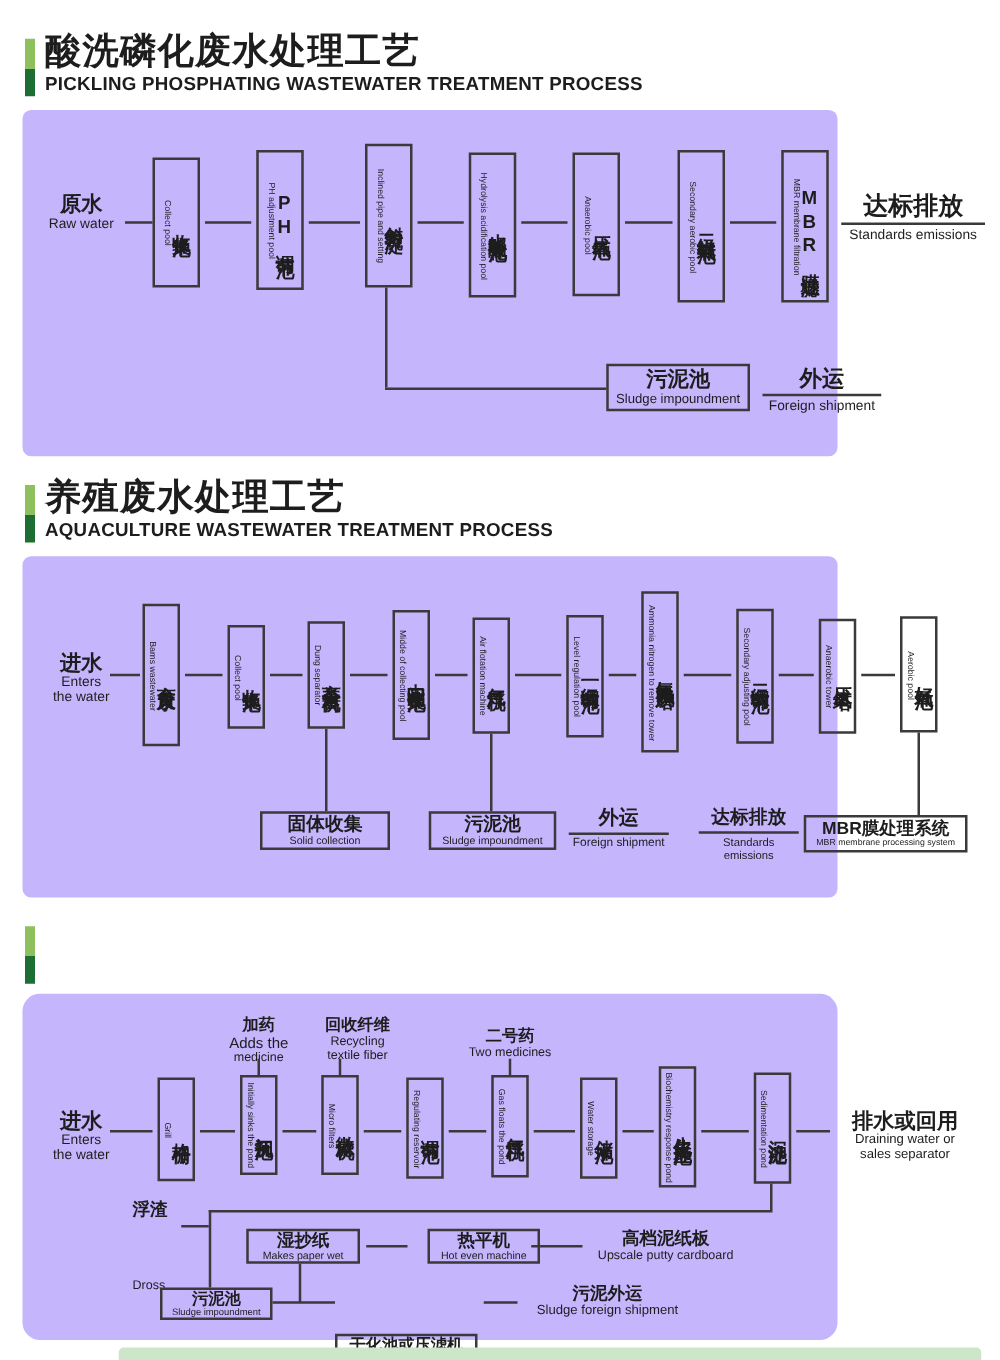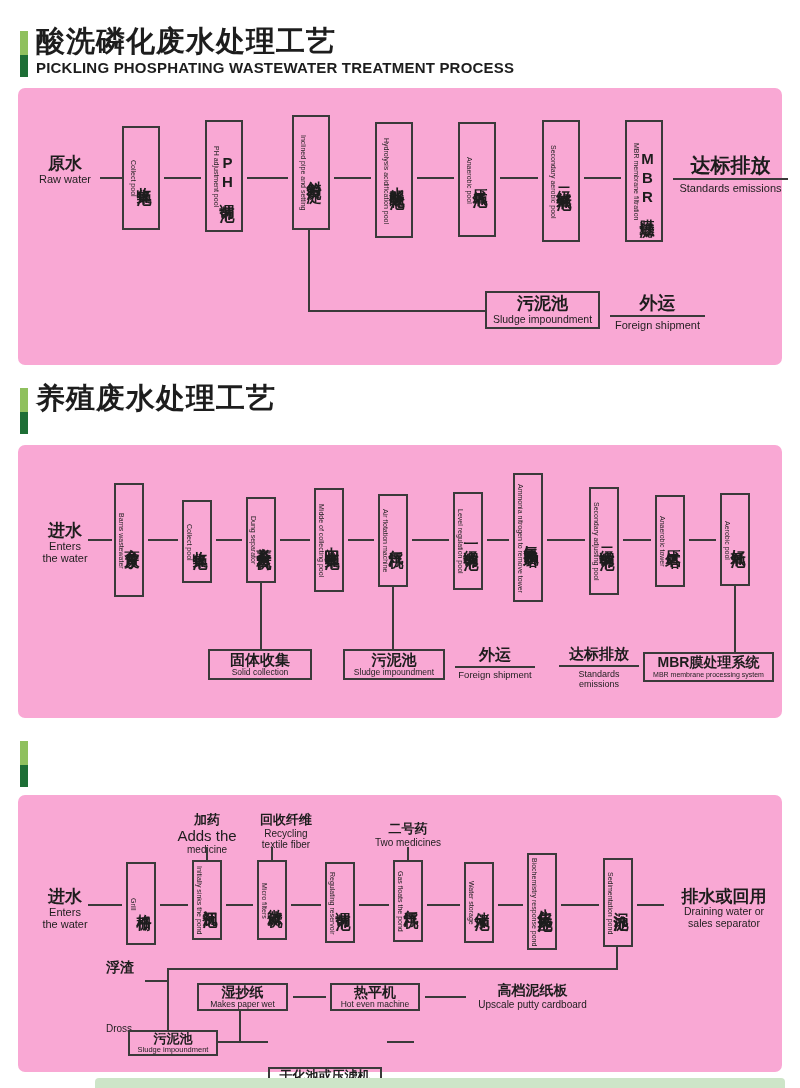--- a/index.html
+++ b/index.html
@@ -3,21 +3,21 @@
 <meta charset="utf-8">
 <style>
   html,body{margin:0;padding:0;}
   body{width:800px;height:1088px;position:relative;background:#ffffff;
        font-family:"Liberation Sans","DejaVu Sans",sans-serif;color:#1d1d1d;}
   .title{position:absolute;left:20px;}
   .tbar{position:absolute;left:0;top:5px;width:8px;height:46px;
         background:linear-gradient(to bottom,#8fc05e 0 52%,#1d6e35 52% 100%);}
   .tzh{display:block;margin-left:16px;font-size:29px;font-weight:bold;letter-spacing:1px;line-height:1.1;}
   .ten{display:block;margin-left:16px;font-size:15px;font-weight:bold;letter-spacing:.2px;margin-top:1px;}
-  .panel{position:absolute;left:18px;width:764px;background:#f9a8d4;border-radius:7px;}
+  .panel{position:absolute;left:18px;width:652px;background:#c4b5fd;border-radius:7px;}
   .vbox{position:absolute;width:38px;border:2px solid #3a3a3a;display:flex;
         writing-mode:vertical-rl;flex-direction:column;align-items:center;justify-content:center;
         box-sizing:border-box;overflow:hidden;background:transparent;}
   .w30{width:30px;}
   .vzh{text-orientation:upright;font-weight:bold;font-size:15px;letter-spacing:2px;line-height:1;}
   .ven{font-size:7px;letter-spacing:0;line-height:1;margin-top:1px;}
   .hbox{position:absolute;border:2px solid #3a3a3a;display:flex;flex-direction:column;
         justify-content:center;align-items:center;box-sizing:border-box;text-align:center;overflow:hidden;}
   .hzh{font-weight:bold;font-size:15px;line-height:1.1;}
   .hen{font-size:8.5px;line-height:1.1;}
@@ -94,20 +94,21 @@
   </div>
   <div class="lab ulab" style="left:592px;top:205px;width:95px;">
     <span class="lzh" style="font-size:18px;">外运</span>
     <span class="len">Foreign shipment</span>
   </div>
 </div>
 
 <div class="title" style="top:383px;width:760px;height:56px;">
   <span class="tbar"></span>
   <span class="tzh">养殖废水处理工艺</span>
+  <span class="ten">AQUACULTURE WASTEWATER TREATMENT PROCESS</span>
 </div>
 
 <div class="panel" style="top:445px;height:273px;">
   <div class="lab" style="left:8px;top:76px;width:78px;">
     <span class="lzh">进水</span>
     <span class="len">Enters</span>
     <span class="len">the water</span>
   </div>
 
   <div class="hl" style="left:70px;top:94px;width:24px;"></div>
@@ -184,25 +185,25 @@
   <div class="hbox" style="left:625px;top:207px;width:131px;height:30px;">
     <span class="hzh" style="font-size:14px;">MBR膜处理系统</span>
     <span class="hen" style="font-size:7px;">MBR membrane processing system</span>
   </div>
 </div>
 
 <div class="title" style="top:736px;width:760px;height:56px;">
   <span class="tbar"></span>
 </div>
 
-<div class="panel" style="top:795px;height:277px;">
+<div class="panel" style="top:795px;height:277px;border-radius:14px;">
 
   <div class="lab small" style="left:158px;top:18px;width:62px;">
     <span class="lzh" style="font-size:13px;">加药</span>
-    <span class="len" style="font-size:15px;text-align:center;">Adds the</span>
+    <span class="len" style="font-size:12px;text-align:center;">Adds the</span>
     <span class="len" style="font-size:10px;">medicine</span>
   </div>
   <div class="vl" style="left:188px;top:52px;height:13px;"></div>
   <div class="lab small" style="left:230px;top:18px;width:76px;">
     <span class="lzh" style="font-size:13px;">回收纤维</span>
     <span class="len" style="font-size:10px;">Recycling</span>
     <span class="len" style="font-size:10px;">textile fiber</span>
   </div>
   <div class="vl" style="left:253px;top:52px;height:13px;"></div>
   <div class="lab small" style="left:345px;top:27px;width:90px;">
@@ -273,36 +274,40 @@
     <span class="lzh" style="font-size:14px;">浮渣</span>
     <span class="len" style="font-size:10px;margin-top:47px;">Dross</span>
   </div>
   <div class="hl" style="left:127px;top:185px;width:22px;"></div>
 
   <div class="hbox" style="left:179px;top:188px;width:91px;height:28px;">
     <span class="hzh" style="font-size:14px;">湿抄纸</span>
     <span class="hen">Makes paper wet</span>
   </div>
   <div class="hl" style="left:275px;top:201px;width:33px;"></div>
-  <div class="hbox" style="left:312px;top:188px;width:90px;height:28px;">
+  <div class="hbox" style="left:324px;top:188px;width:90px;height:28px;">
     <span class="hzh" style="font-size:14px;">热平机</span>
     <span class="hen">Hot even machine</span>
   </div>
   <div class="hl" style="left:407px;top:201px;width:41px;"></div>
   <div class="lab small" style="left:452px;top:188px;width:125px;">
     <span class="lzh" style="font-size:14px;">高档泥纸板</span>
     <span class="len" style="font-size:10px;">Upscale putty cardboard</span>
   </div>
 
   <div class="vl" style="left:221px;top:216px;height:31px;"></div>
   <div class="hbox" style="left:110px;top:235px;width:90px;height:26px;">
     <span class="hzh" style="font-size:13px;">污泥池</span>
     <span class="hen" style="font-size:7.5px;">Sludge impoundment</span>
   </div>
   <div class="hl" style="left:200px;top:246px;width:50px;"></div>
   <div class="hbox" style="left:250px;top:235px;width:114px;height:26px;margin-top:37px;">
     <span class="hzh" style="font-size:13px;">干化池或压滤机</span>
     <span class="hen" style="font-size:7px;">Desiccation pond or filter press</span>
   </div>
   <div class="hl" style="left:369px;top:246px;width:27px;"></div>
+  <div class="lab small" style="left:398px;top:232px;width:140px;">
+    <span class="lzh" style="font-size:14px;">污泥外运</span>
+    <span class="len" style="font-size:10.5px;">Sludge foreign shipment</span>
+  </div>
 </div>
 
 <div class="strip"></div>
 
 </body></html>

